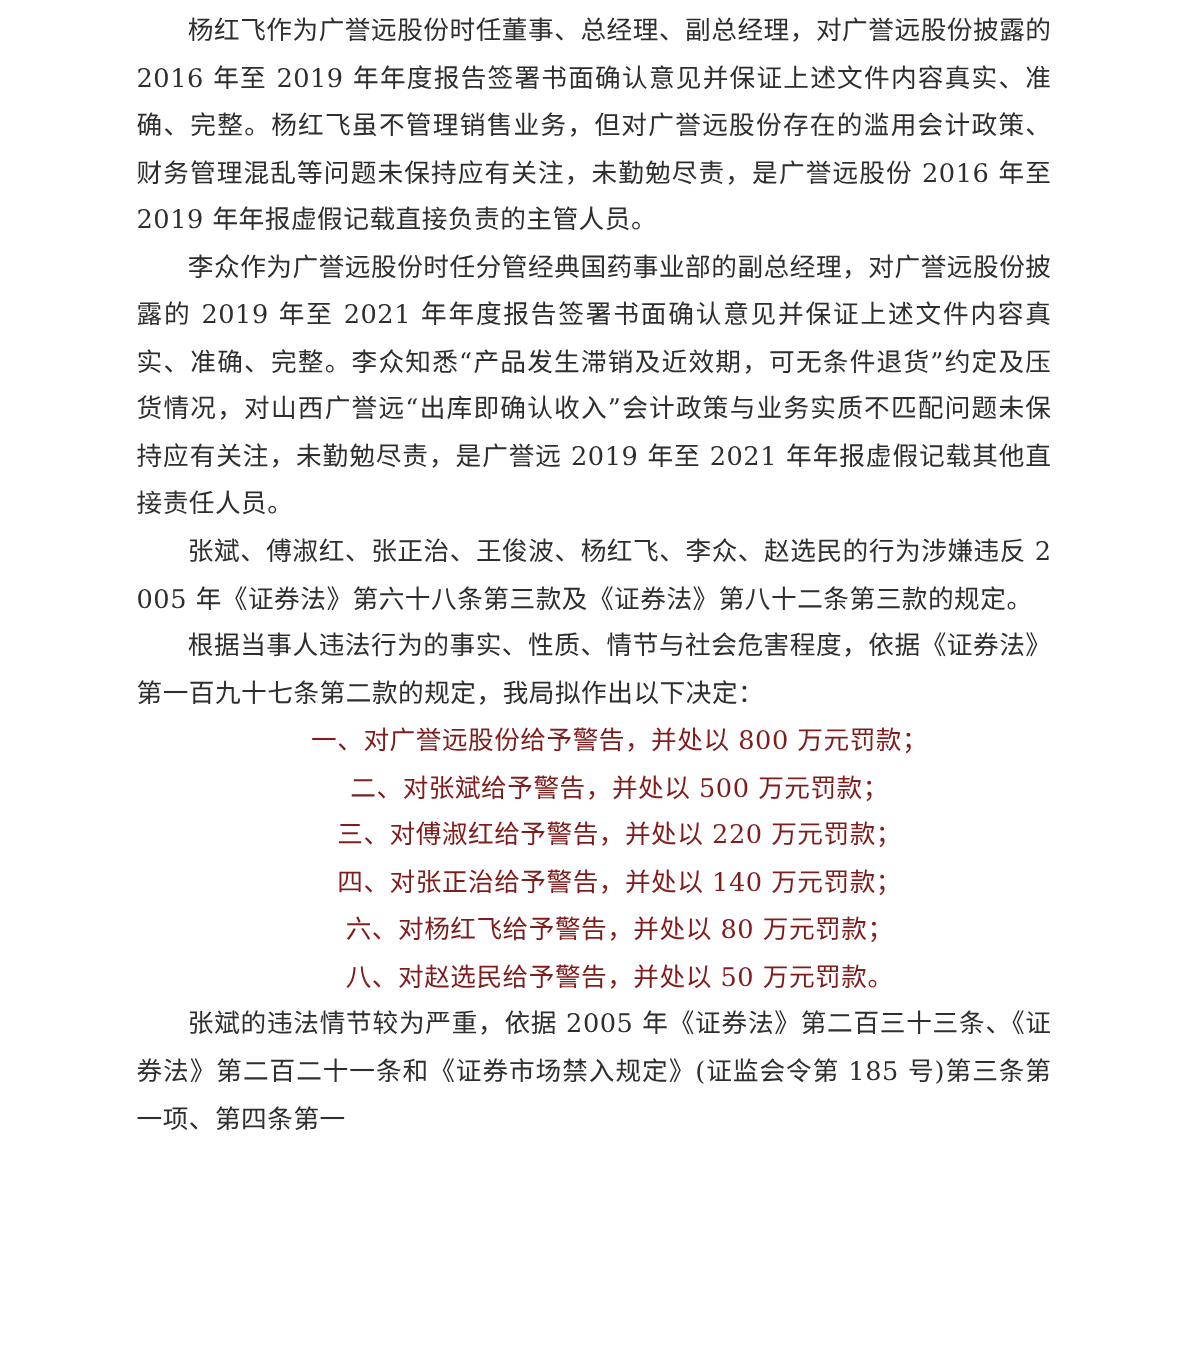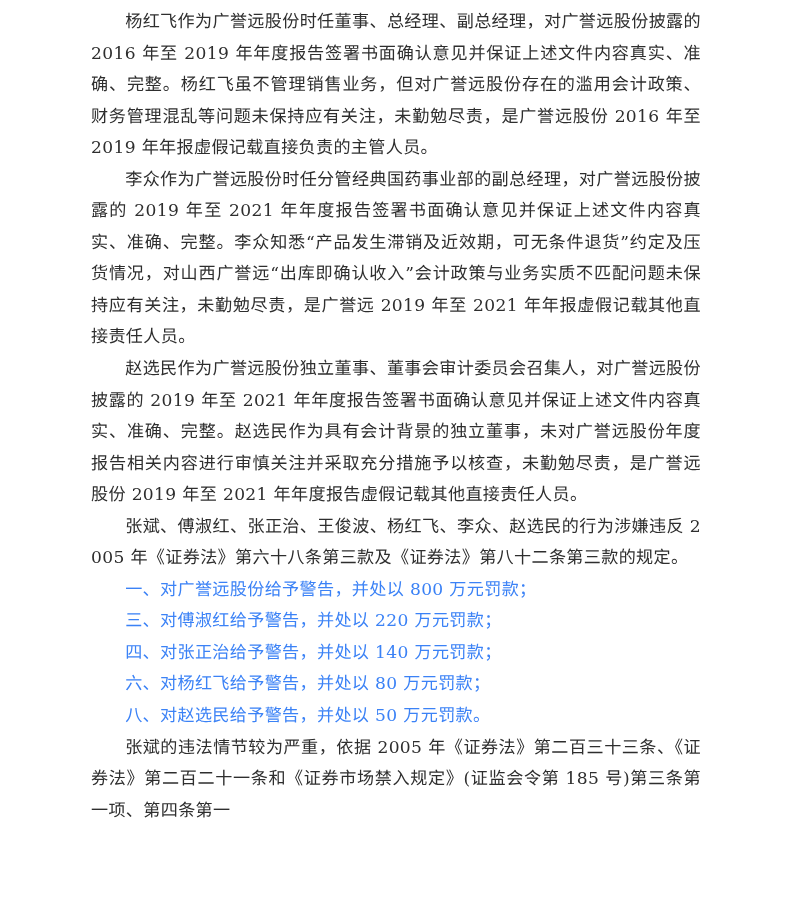--- a/index.html
+++ b/index.html
@@ -49,50 +49,51 @@
 
   
   .decision-list {
     list-style: none;
     margin: 0;
     padding: 0;
   }
   .decision-item {
     font-size: 17.1px;
     line-height: 31.55px;
-    text-align: left;
+    text-align: center;
     text-indent: 2em;
     margin: 0;
     letter-spacing: 0.02em;
-    color: #3b82f6;
+    color: #7f1d1d;
     white-space: nowrap;
   }
 
   
   .para.clipped {
     text-align: justify;
   }
 </style>
 </head>
 <body>
 
 <div id="page">
   <div id="content">
 
     <p class="para">杨红飞作为广誉远股份时任董事、总经理、副总经理，对广誉远股份披露的 2016 年至 2019 年年度报告签署书面确认意见并保证上述文件内容真实、准确、完整。杨红飞虽不管理销售业务，但对广誉远股份存在的滥用会计政策、财务管理混乱等问题未保持应有关注，未勤勉尽责，是广誉远股份 2016 年至 2019 年年报虚假记载直接负责的主管人员。</p>
 
     <p class="para">李众作为广誉远股份时任分管经典国药事业部的副总经理，对广誉远股份披露的 2019 年至 2021 年年度报告签署书面确认意见并保证上述文件内容真实、准确、完整。李众知悉“产品发生滞销及近效期，可无条件退货”约定及压货情况，对山西广誉远“出库即确认收入”会计政策与业务实质不匹配问题未保持应有关注，未勤勉尽责，是广誉远 2019 年至 2021 年年报虚假记载其他直接责任人员。</p>
 
-    <p class="para">赵选民作为广誉远股份独立董事、董事会审计委员会召集人，对广誉远股份披露的 2019 年至 2021 年年度报告签署书面确认意见并保证上述文件内容真实、准确、完整。赵选民作为具有会计背景的独立董事，未对广誉远股份年度报告相关内容进行审慎关注并采取充分措施予以核查，未勤勉尽责，是广誉远股份 2019 年至 2021 年年度报告虚假记载其他直接责任人员。</p>
 
     <p class="para">张斌、傅淑红、张正治、王俊波、杨红飞、李众、赵选民的行为涉嫌违反 2005 年《证券法》第六十八条第三款及《证券法》第八十二条第三款的规定。</p>
 
+    <p class="para">根据当事人违法行为的事实、性质、情节与社会危害程度，依据《证券法》第一百九十七条第二款的规定，我局拟作出以下决定：</p>
 
     <ul class="decision-list">
       <li class="decision-item">一、对广誉远股份给予警告，并处以 800 万元罚款；</li>
+      <li class="decision-item">二、对张斌给予警告，并处以 500 万元罚款；</li>
       <li class="decision-item">三、对傅淑红给予警告，并处以 220 万元罚款；</li>
       <li class="decision-item">四、对张正治给予警告，并处以 140 万元罚款；</li>
       <li class="decision-item">六、对杨红飞给予警告，并处以 80 万元罚款；</li>
       <li class="decision-item">八、对赵选民给予警告，并处以 50 万元罚款。</li>
     </ul>
 
     <p class="para clipped">张斌的违法情节较为严重，依据 2005 年《证券法》第二百三十三条、《证券法》第二百二十一条和《证券市场禁入规定》(证监会令第 185 号)第三条第一项、第四条第一</p>
 
   </div>
 </div>

